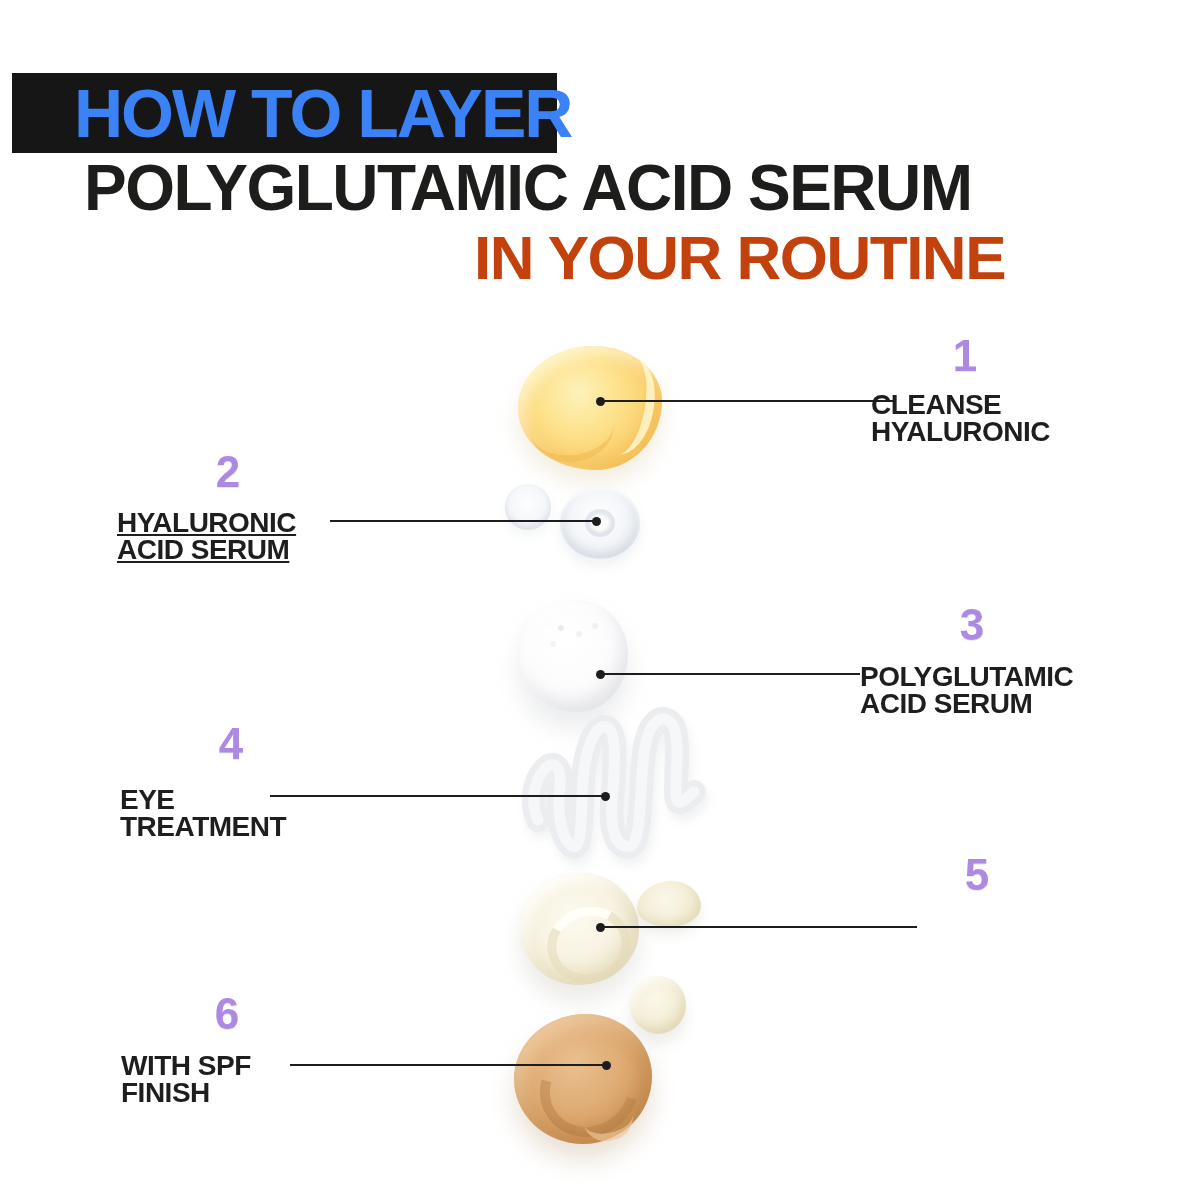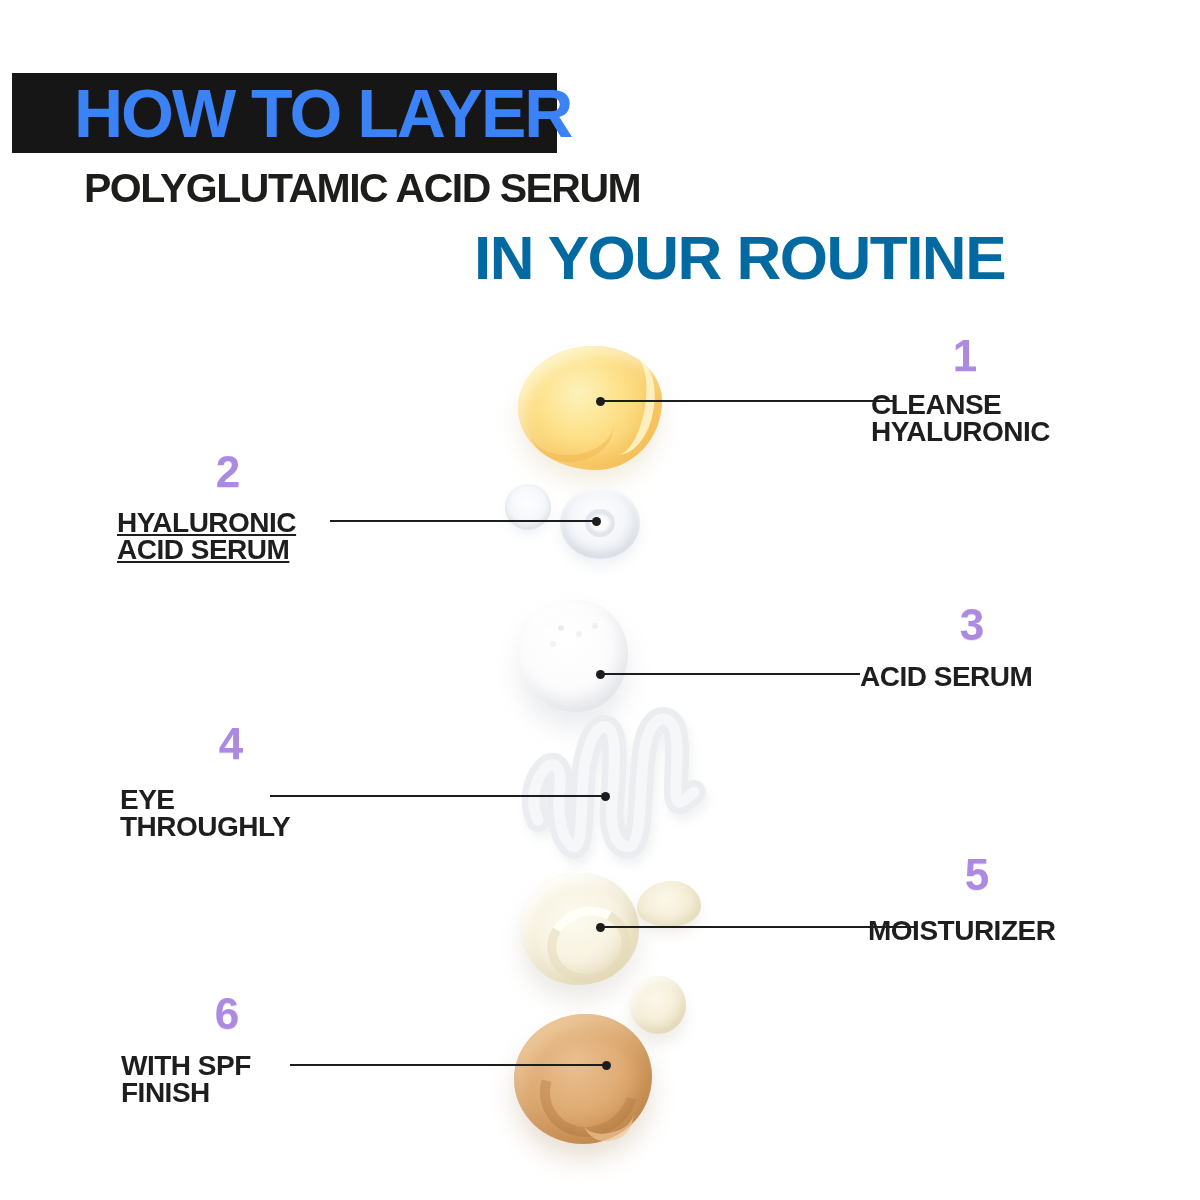--- a/index.html
+++ b/index.html
@@ -11,26 +11,26 @@
 
   
   .kicker-bar {
     position:absolute; left:12px; top:65px; width:545px; height:80px;
     background:#161616; color:#3b82f6;
     font-size:68px; font-weight:700; letter-spacing:-2px;
     line-height:80px; padding-left:62px; white-space:nowrap;margin-top:8px;
   }
   .title-line1 {
     position:absolute; left:84px; top:157px; width:1000px;
-    color:#1d1d1b; font-size:41px; font-weight:700; letter-spacing:-1.5px;
+    color:#1d1d1b; font-size:64px; font-weight:700; letter-spacing:-1.5px;
     line-height:62px; white-space:nowrap;
   }
   .title-line2 {
     position:absolute; right:195px; top:227px;
-    color:#0369a1; font-size:62px; font-weight:700; letter-spacing:-1.5px;
+    color:#c2410c; font-size:62px; font-weight:700; letter-spacing:-1.5px;
     line-height:62px; white-space:nowrap; text-align:right;
   }
 
   
   .step-num {
     position:absolute; width:80px; text-align:center;
     font-size:44px; font-weight:800; line-height:44px;
     color:#ad8ae2; text-shadow:0 1px 0 rgba(173,138,226,0.25);
   }
   .step-label {
@@ -183,47 +183,47 @@
   <div class="step-num" style="left:188px; top:450px;">2</div>
   <div class="step-label" style="left:117px; top:509px; width:220px;text-decoration:underline;">
     <div>HYALURONIC</div>
     <div>ACID SERUM</div>
   </div>
 
   <div class="blob blob-pga"></div>
   <div class="leader dot-start" style="left:600px; top:673px; width:260px;"></div>
   <div class="step-num" style="left:932px; top:603px;">3</div>
   <div class="step-label" style="left:860px; top:663px; width:230px;">
+    <div>POLYGLUTAMIC</div>
     <div>ACID SERUM</div>
   </div>
 
   <svg class="squiggle" viewBox="0 0 196 160" aria-hidden="true">
     <path d="M16 118 C 8 100 12 80 22 68 C 32 56 40 66 38 84 C 35 106 38 136 50 144
              C 62 152 58 100 62 68 C 66 38 76 20 86 26 C 96 32 92 72 90 100
              C 88 126 94 148 108 144 C 122 140 116 72 124 40 C 130 16 142 12 150 22
              C 158 32 154 66 154 88 C 154 108 160 100 172 90" fill="none" stroke="#ecedf0" stroke-width="24" stroke-linecap="round" stroke-linejoin="round"></path>
     <path d="M16 118 C 8 100 12 80 22 68 C 32 56 40 66 38 84 C 35 106 38 136 50 144
              C 62 152 58 100 62 68 C 66 38 76 20 86 26 C 96 32 92 72 90 100
              C 88 126 94 148 108 144 C 122 140 116 72 124 40 C 130 16 142 12 150 22
              C 158 32 154 66 154 88 C 154 108 160 100 172 90" fill="none" stroke="#f6f7f9" stroke-width="11" stroke-linecap="round" stroke-linejoin="round"></path>
   </svg>
   <div class="leader dot-end" style="left:270px; top:795px; width:336px;"></div>
   <div class="step-num" style="left:191px; top:722px;">4</div>
   <div class="step-label" style="left:120px; top:786px; width:220px;">
     <div>EYE</div>
-    <div>THROUGHLY</div>
+    <div>TREATMENT</div>
   </div>
 
   <div class="blob blob-moist-large"></div>
   <div class="blob blob-moist-top"></div>
   <div class="blob blob-moist-bottom"></div>
   <div class="leader dot-start" style="left:600px; top:926px; width:317px;"></div>
   <div class="step-num" style="left:937px; top:853px;">5</div>
   <div class="step-label" style="left:868px; top:917px; width:220px;">
-    <div>MOISTURIZER</div>
   </div>
 
   <div class="blob blob-spf"></div>
   <div class="leader dot-end" style="left:290px; top:1064px; width:317px;"></div>
   <div class="step-num" style="left:187px; top:992px;">6</div>
   <div class="step-label" style="left:121px; top:1052px; width:220px;">
     <div>WITH SPF</div>
     <div>FINISH</div>
   </div>
 

